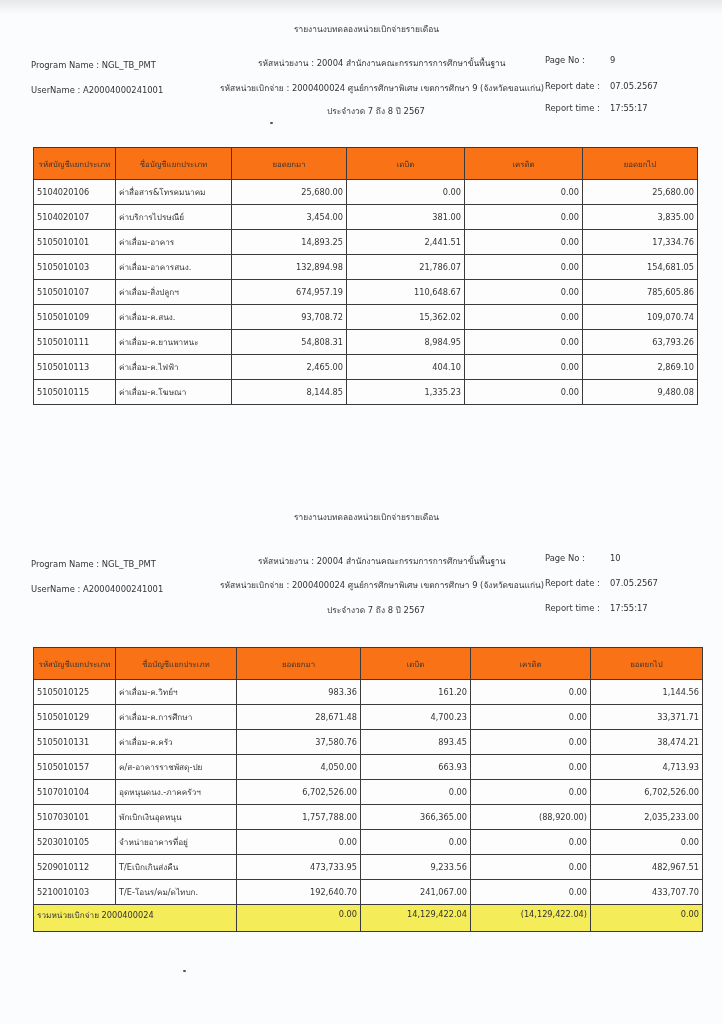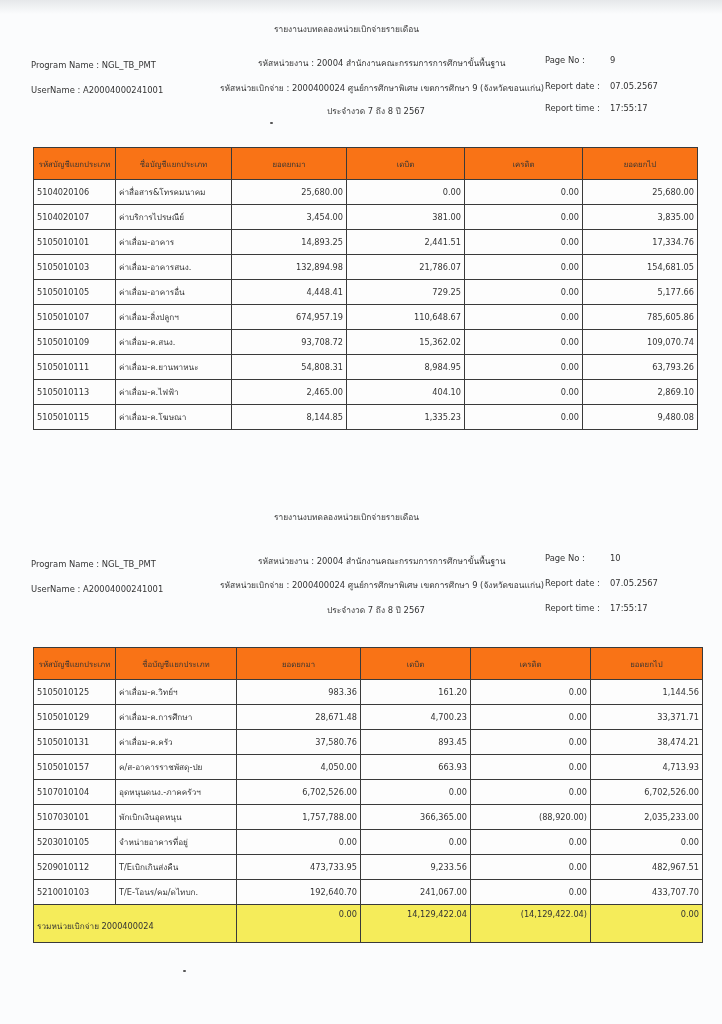--- a/index.html
+++ b/index.html
@@ -12,21 +12,21 @@
   }
   .scan-shade {
     position: absolute; left: 0; top: 0; width: 722px; height: 14px;
     background: linear-gradient(#e6e8ea, rgba(250,251,252,0));
   }
   .page { position: absolute; left: 0; width: 722px; }
   .page.p1 { top: 0; }
   .page.p2 { top: 500px; }
 
   .hdr-text { position: absolute; font-size: 8.4px; white-space: nowrap; color: #333; }
-  .title { left: 274px; top: 22px; }
+  .title { left: 294px; top: 22px; }
   .prog { left: 31px; top: 60px; }
   .user { left: 31px; top: 85px; }
   .unit { left: 258px; top: 56px; }
   .disb { left: 220px; top: 81px; }
   .period { left: 327px; top: 104px; }
   .lbl-page { left: 545px; top: 55px; }
   .val-page { left: 610px; top: 55px; }
   .lbl-date { left: 545px; top: 81px; }
   .val-date { left: 610px; top: 81px; }
   .lbl-time { left: 545px; top: 103px; }
@@ -53,21 +53,21 @@
   }
   table.ledger th {
     background: #f97316; font-weight: normal; height: 31px; font-size: 7.8px; color: #333;
   }
   table.ledger td { vertical-align: middle; background: #fdfdfd; }
   td.num { text-align: right; vertical-align: top; padding-top: 5px; }
   td.code, td.name { padding-top: 3px; margin-top: 25px; }
   td.name { vertical-align: top; padding-top: 5px; }
   tr.total td { background: #f5ec5a; height: 22px; }
   tr.total td.num { vertical-align: top; padding-top: 4px; }
-  tr.total td.total-label { vertical-align: top; padding-top: 15px; }
+  tr.total td.total-label { vertical-align: top; padding-top: 4px; }
 
   .speck { position: absolute; width: 3px; height: 2px; background: #555; border-radius: 1px; }
 </style>
 </head>
 <body>
 
 <div class="scan-shade"></div>
 
 <section class="page p1">
   <div class="hdr-text title">รายงานงบทดลองหน่วยเบิกจ่ายรายเดือน</div>
@@ -129,28 +129,20 @@
         </tr>
         <tr>
           <td class="code">5105010103</td>
           <td class="name">ค่าเสื่อม-อาคารสนง.</td>
           <td class="num">132,894.98</td>
           <td class="num">21,786.07</td>
           <td class="num">0.00</td>
           <td class="num">154,681.05</td>
         </tr>
         <tr>
-          <td class="code">5105010105</td>
-          <td class="name">ค่าเสื่อม-อาคารอื่น</td>
-          <td class="num">4,448.41</td>
-          <td class="num">729.25</td>
-          <td class="num">0.00</td>
-          <td class="num">5,177.66</td>
-        </tr>
-        <tr>
           <td class="code">5105010107</td>
           <td class="name">ค่าเสื่อม-สิ่งปลูกฯ</td>
           <td class="num">674,957.19</td>
           <td class="num">110,648.67</td>
           <td class="num">0.00</td>
           <td class="num">785,605.86</td>
         </tr>
         <tr>
           <td class="code">5105010109</td>
           <td class="name">ค่าเสื่อม-ค.สนง.</td>

